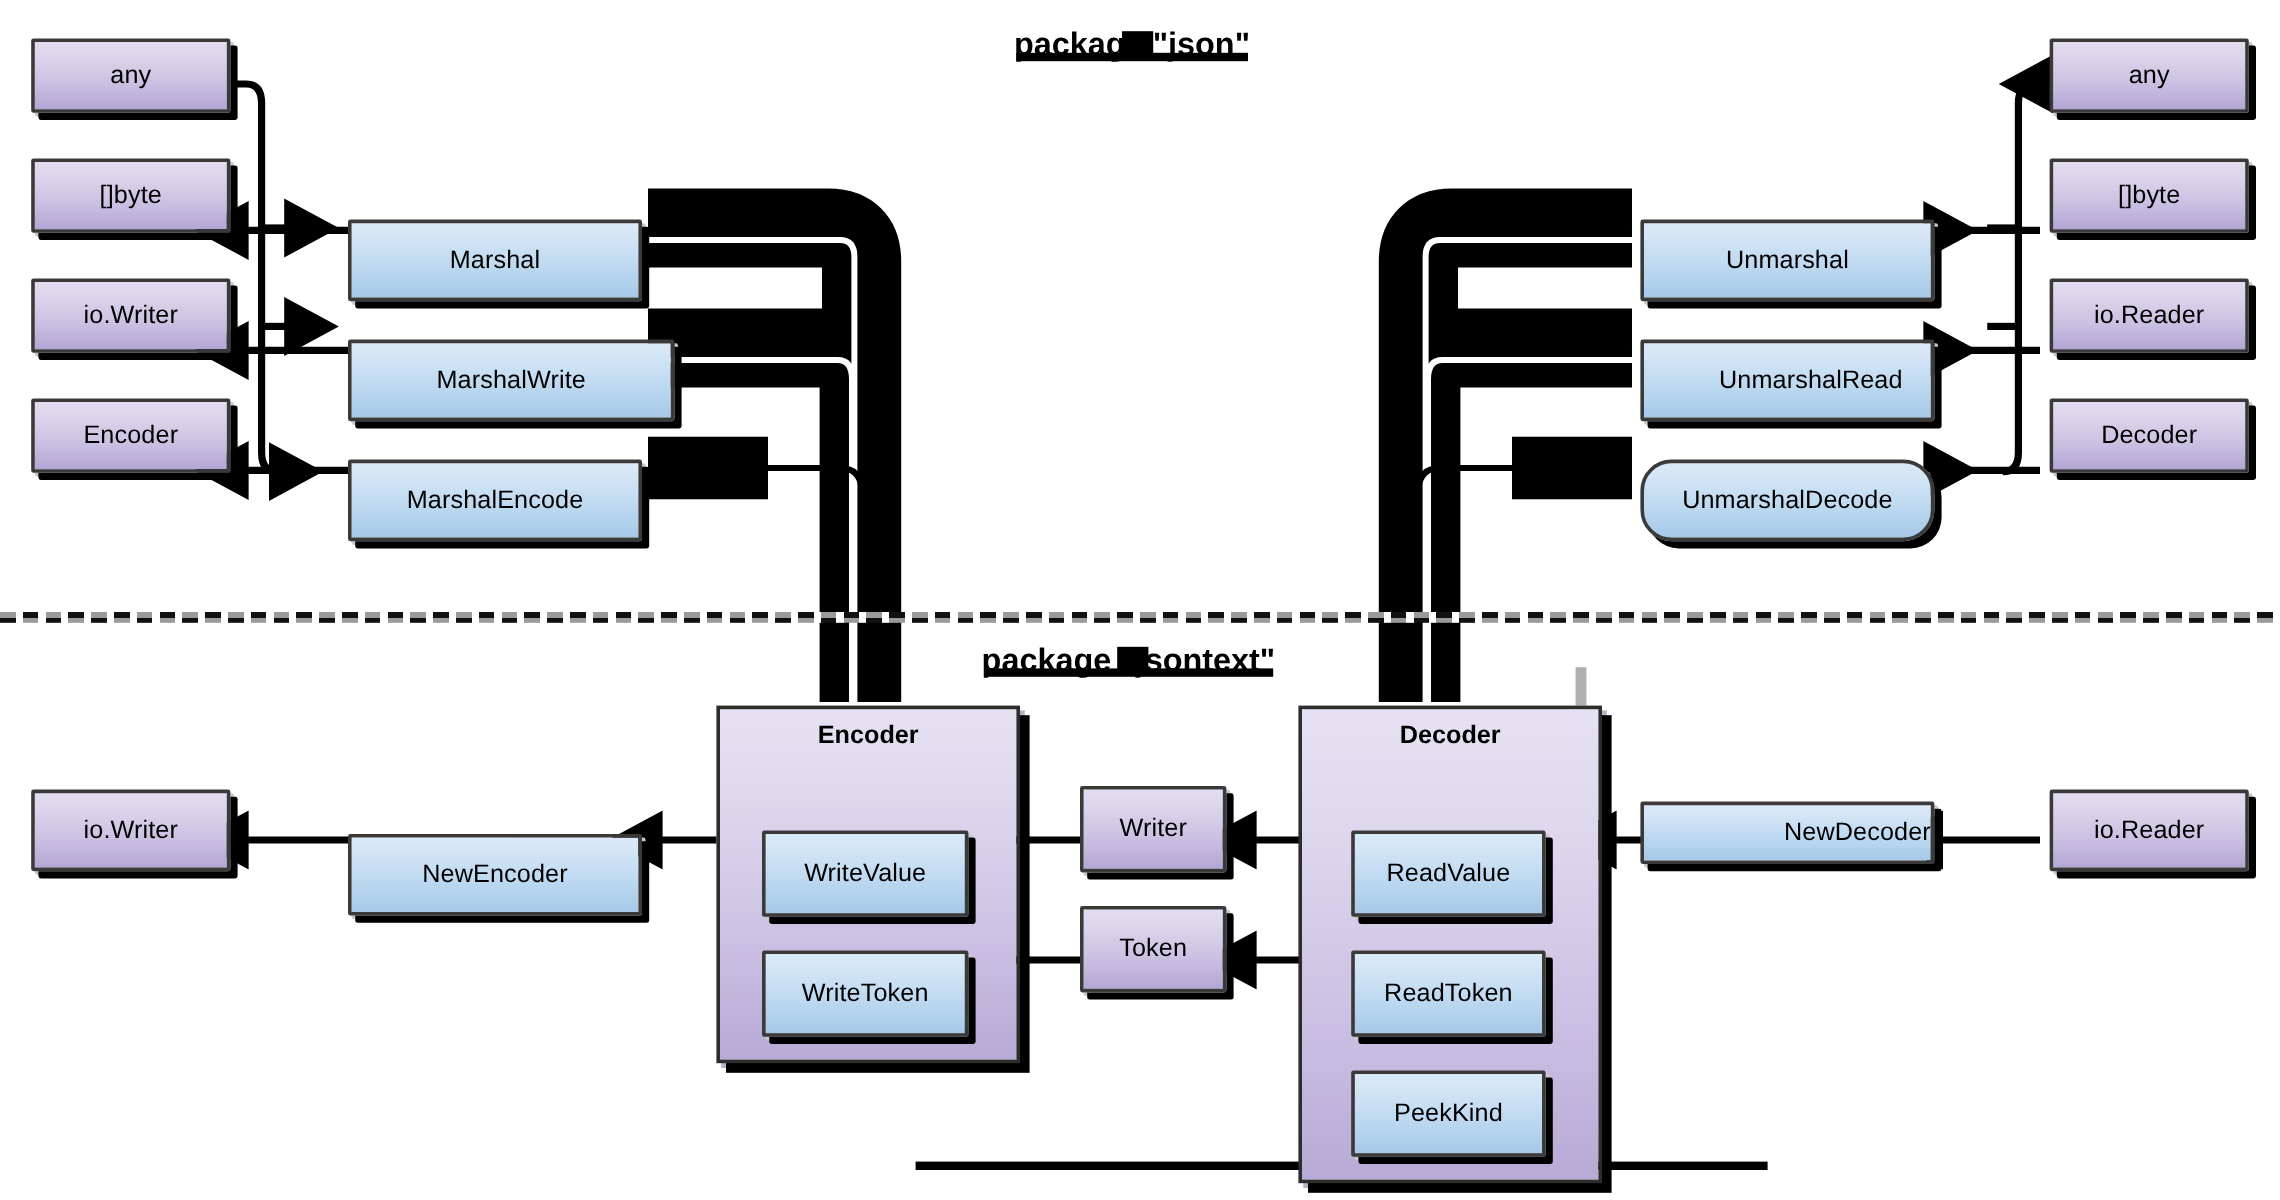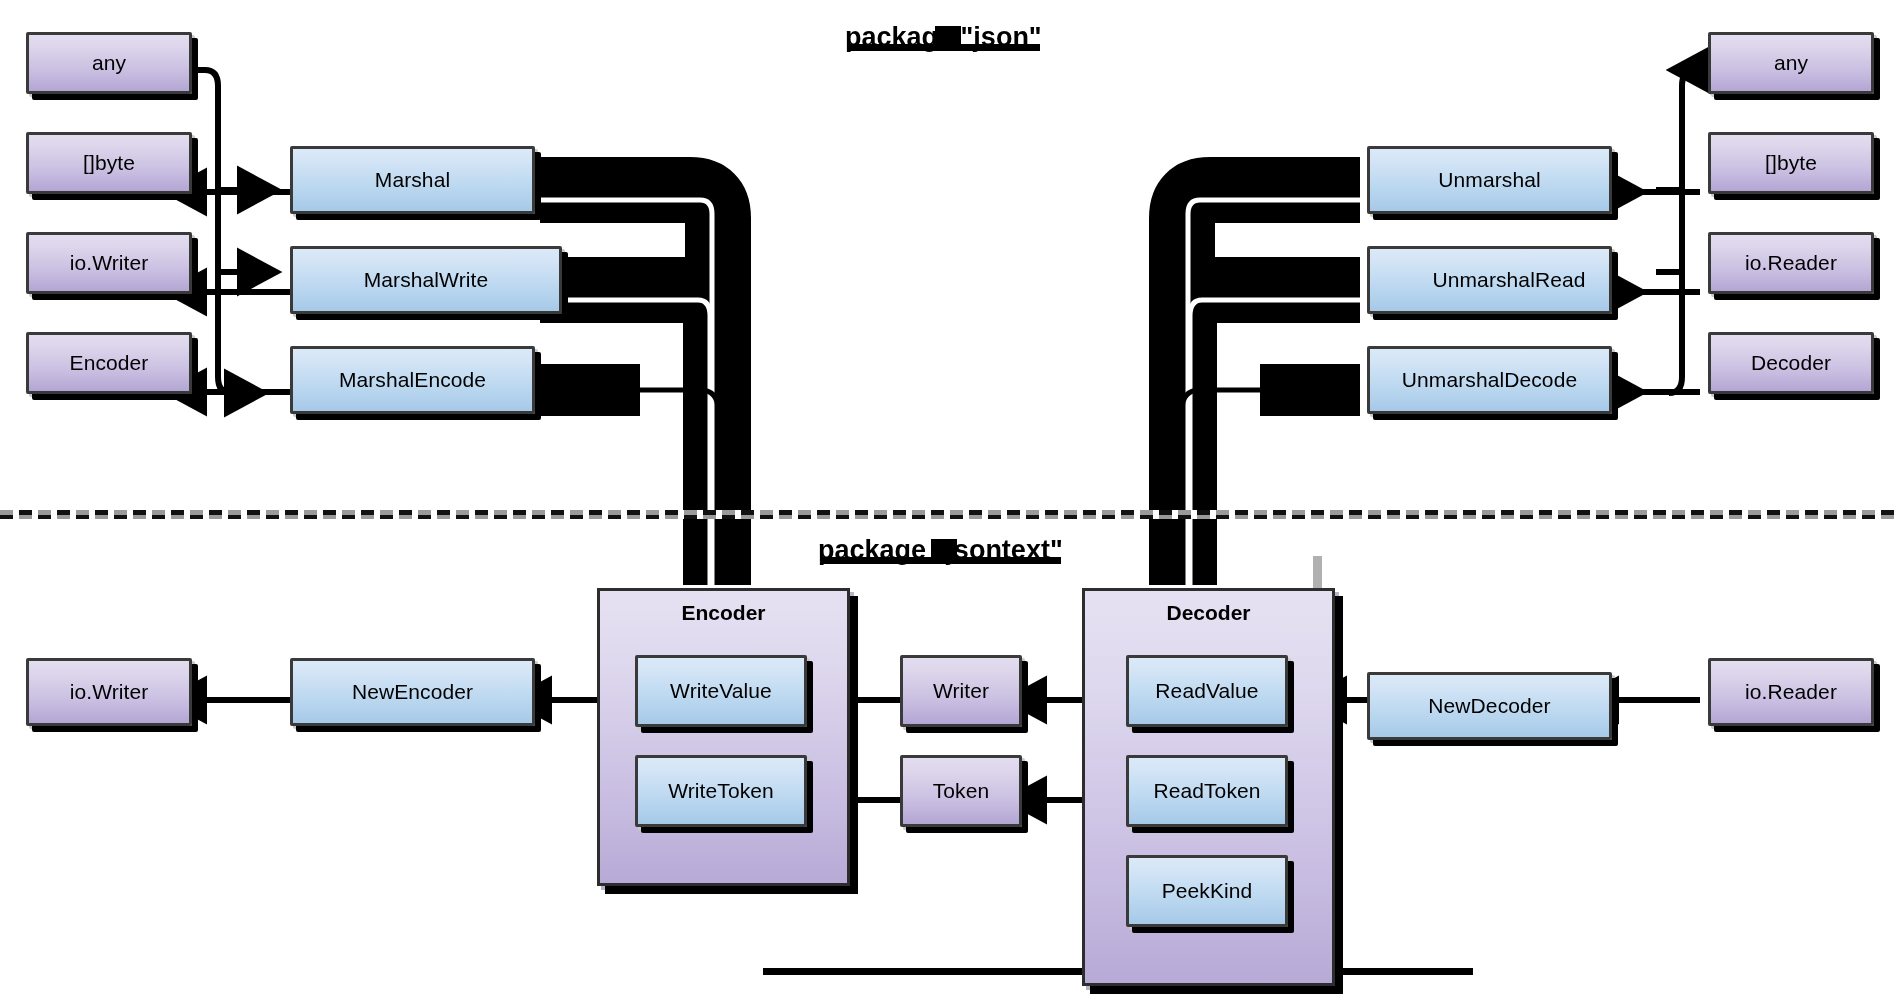--- a/index.html
+++ b/index.html
@@ -43,20 +43,21 @@
     font-size: 21px;
     letter-spacing: 0.1px;
     box-shadow: 6px 6px 0 0 #000000, 3px 3px 0 0 #c9c9c9;
     z-index: 5;
   }
   .node.purple {
     background: linear-gradient(to bottom, #e3ddf0 0%, #ded7ec 18%, #c9bee1 65%, #b3a6d4 100%);
   }
   .node.blue {
     background: linear-gradient(to bottom, #dbe9f7 0%, #d4e5f6 18%, #bcd8f0 60%, #a6c9e8 100%);
+    margin-top: 37px;
   }
 
   
   .container-node {
     position: absolute;
     box-sizing: border-box;
     border: 3px solid #2d2d2d;
     background: linear-gradient(to bottom, #e6e1f2 0%, #ded8ee 25%, #c9bee2 70%, #b7aad6 100%);
     box-shadow: 8px 8px 0 0 #000000, 4px 4px 0 0 #b9b4c6;
     z-index: 4;
@@ -254,21 +255,21 @@
   <div class="node blue" style="left: 290px; top: 346px; width: 245px; height: 68px;">
     <span>MarshalEncode</span>
   </div>
 
   <div class="node blue" style="left: 1367px; top: 146px; width: 245px; height: 68px;">
     <span>Unmarshal</span>
   </div>
   <div class="node blue" style="left: 1367px; top: 246px; width: 245px; height: 68px; padding-left: 39px;">
     <span>UnmarshalRead</span>
   </div>
-  <div class="node blue" style="left: 1367px; top: 346px; width: 245px; height: 68px;">
+  <div class="node blue" style="left: 1367px; top: 346px; width: 245px; height: 68px; border-radius: 26px;">
     <span>UnmarshalDecode</span>
   </div>
 
   <div class="node purple" style="left: 1708px; top: 32px; width: 166px; height: 62px;">
     <span>any</span>
   </div>
   <div class="node purple" style="left: 1708px; top: 132px; width: 166px; height: 62px;">
     <span>[]byte</span>
   </div>
   <div class="node purple" style="left: 1708px; top: 232px; width: 166px; height: 62px;">
@@ -313,21 +314,21 @@
   <div class="node purple" style="left: 900px; top: 655px; width: 122px; height: 72px;">
     <span>Writer</span>
   </div>
   <div class="node purple" style="left: 900px; top: 755px; width: 122px; height: 72px;">
     <span>Token</span>
   </div>
 
   <div class="node blue" style="left: 290px; top: 658px; width: 245px; height: 68px;">
     <span>NewEncoder</span>
   </div>
-  <div class="node blue" style="left: 1367px; top: 672px; width: 245px; height: 68px;">
+  <div class="node blue" style="left: 1367px; top: 631px; width: 245px; height: 52px; justify-content: flex-end;">
     <span>NewDecoder</span>
   </div>
 
   <div class="node purple" style="left: 26px; top: 658px; width: 166px; height: 68px;">
     <span>io.Writer</span>
   </div>
   <div class="node purple" style="left: 1708px; top: 658px; width: 166px; height: 68px;">
     <span>io.Reader</span>
   </div>
 

